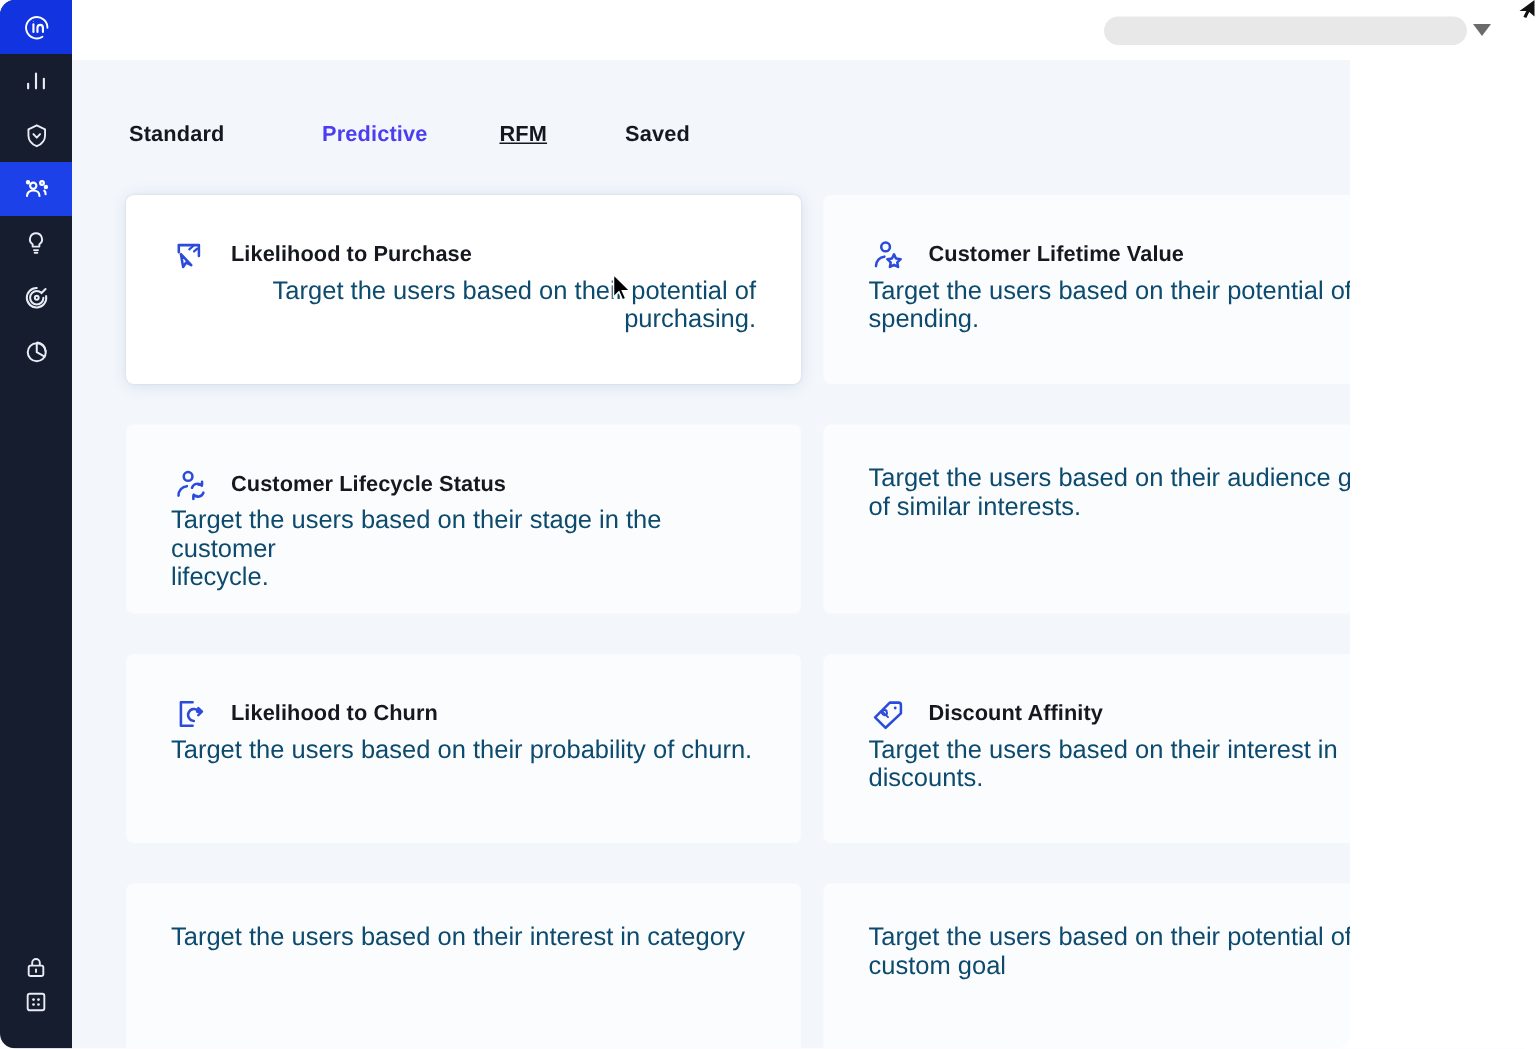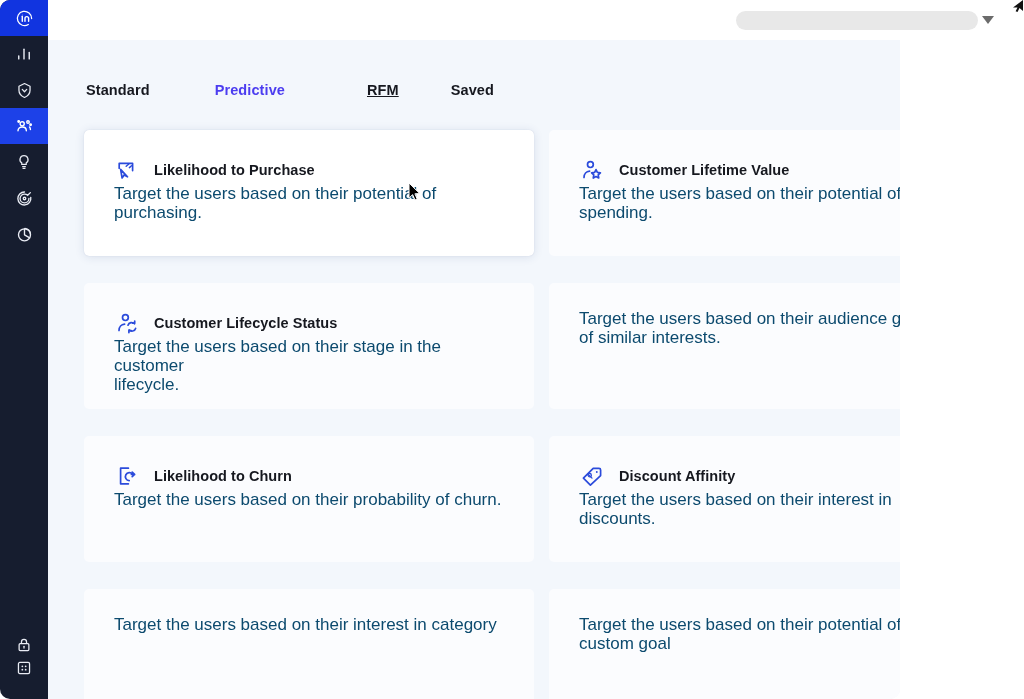--- a/index.html
+++ b/index.html
@@ -98,21 +98,21 @@
     font-size: 14.5px;
     font-weight: 700;
     color: #16181f;
     letter-spacing: 0.1px;
     cursor: pointer;
     white-space: nowrap;
   }
   .tab.active { color: #4c3df0; }
   .tab + .tab { margin-left: 0; }
   .tab-0 { margin-right: 53px; }
-  .tab-1 { margin-right: 82px; padding-left: 12px; }
+  .tab-1 { margin-right: 48px; padding-left: 12px; }
   .tab-2 { margin-right: 52px; text-decoration: underline; }
 
   .card-grid {
     margin: 32px 0 0 36px;
     display: grid;
     grid-template-columns: 450px 450px;
     column-gap: 15px;
     row-gap: 27px;
     width: 915px;
   }
@@ -122,20 +122,21 @@
     border-radius: 5px;
     height: 126px;
     padding: 26px 30px 0 30px;
     position: relative;
     cursor: pointer;
   }
   .card.hover {
     background: #ffffff;
     box-shadow: 0 1px 10px rgba(40, 60, 120, 0.13),
                 0 0 1px rgba(40, 60, 120, 0.20);
+    text-align: right;
   }
 
   .card-head {
     display: flex;
     align-items: center;
     gap: 14px;
     height: 28px;
   }
   .card-icon {
     width: 26px; height: 26px;

